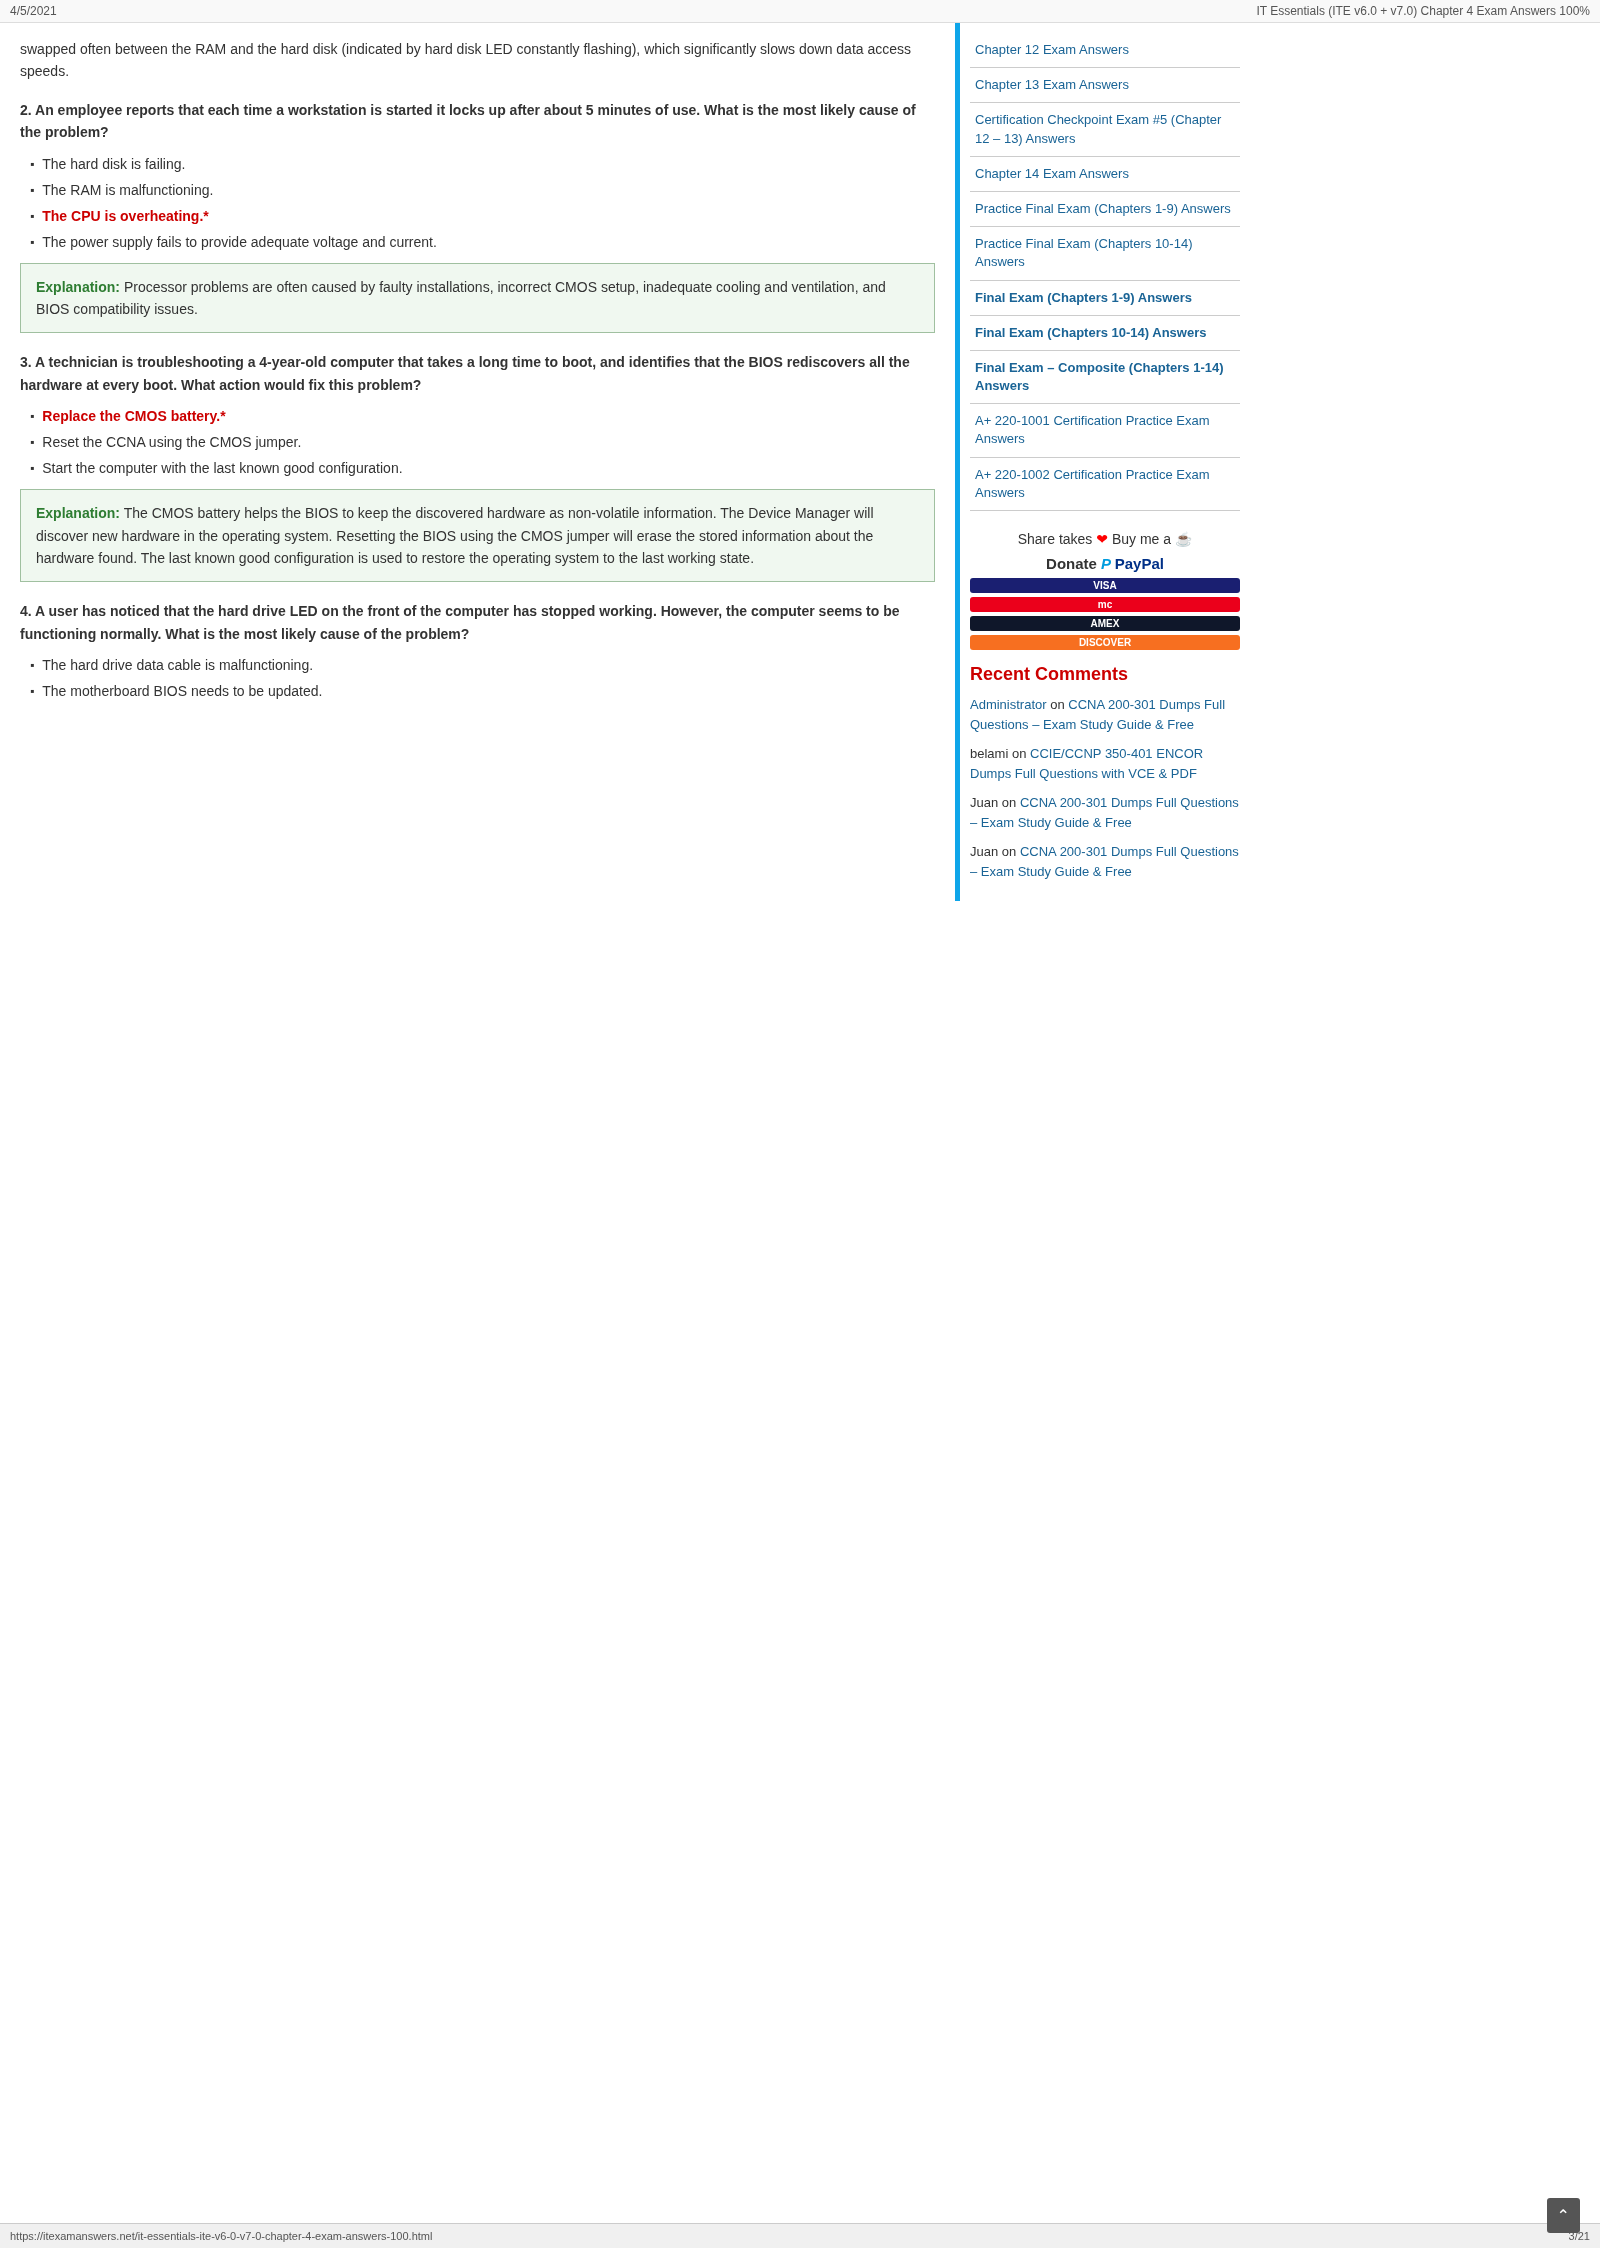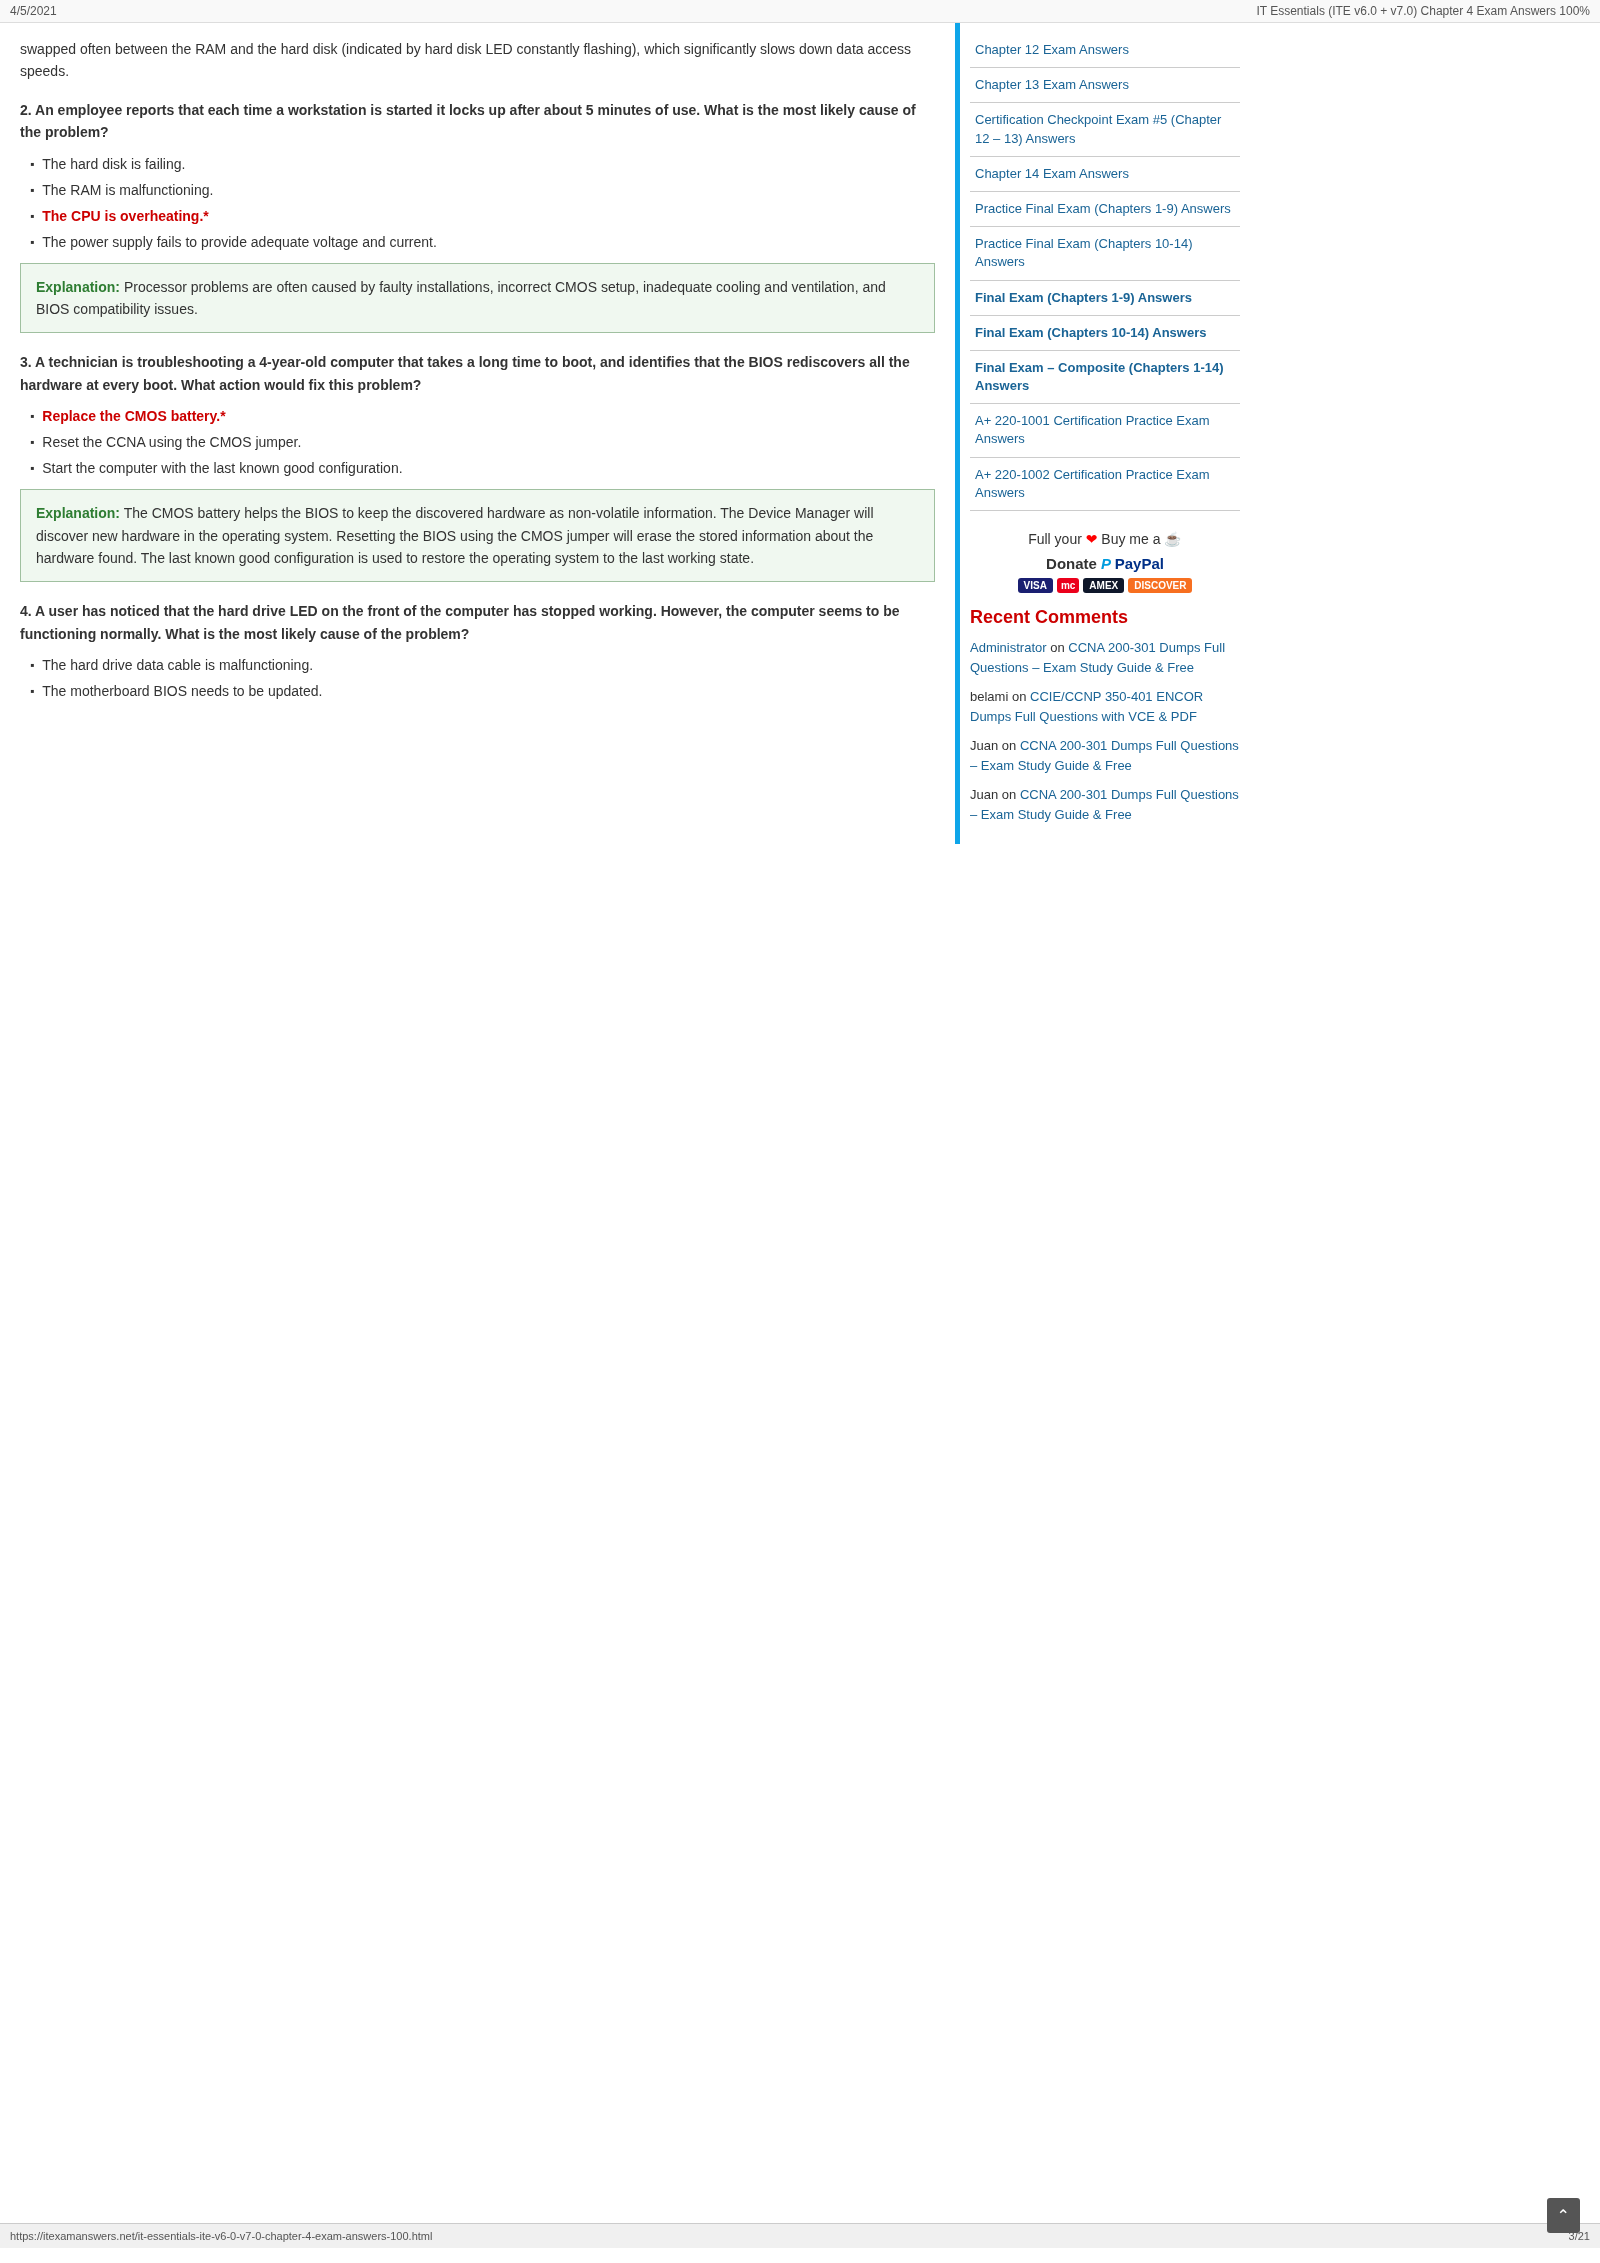--- a/index.html
+++ b/index.html
@@ -113,20 +113,21 @@
     .donate-line {
       font-weight: bold;
       font-size: 15px;
       margin-bottom: 6px;
     }
     .card-icons {
       display: flex;
       justify-content: center;
       gap: 4px;
       margin-bottom: 10px;
+      flex-direction: column;
     }
     .card-icon {
       padding: 2px 6px;
       font-size: 10px;
       font-weight: bold;
       border-radius: 3px;
     }
     .visa-card { background: #1a1f71; color: #fff; }
     .mc-card { background: #eb001b; color: #fff; }
     .amex-card { background: #0f172a; color: #fff; }
@@ -282,21 +283,21 @@
       <div class="sidebar-link-item">
         <a href="#">A+ 220-1001 Certification Practice Exam Answers</a>
       </div>
       <div class="sidebar-link-item">
         <a href="#">A+ 220-1002 Certification Practice Exam Answers</a>
       </div>
     </div>
 
     <div class="donate-section">
       <div class="share-line">
-        <span>Full your</span>
+        <span>Share takes</span>
         <span style="color:red;">❤</span>
         <span>Buy me a</span>
         <span>☕</span>
       </div>
       <div class="donate-line">
         <span>Donate</span>
         <span style="color:#009cde; font-weight:bold; font-style:italic;"> P </span>
         <span style="color:#003087; font-weight:bold;">PayPal</span>
       </div>
       <div class="card-icons">

